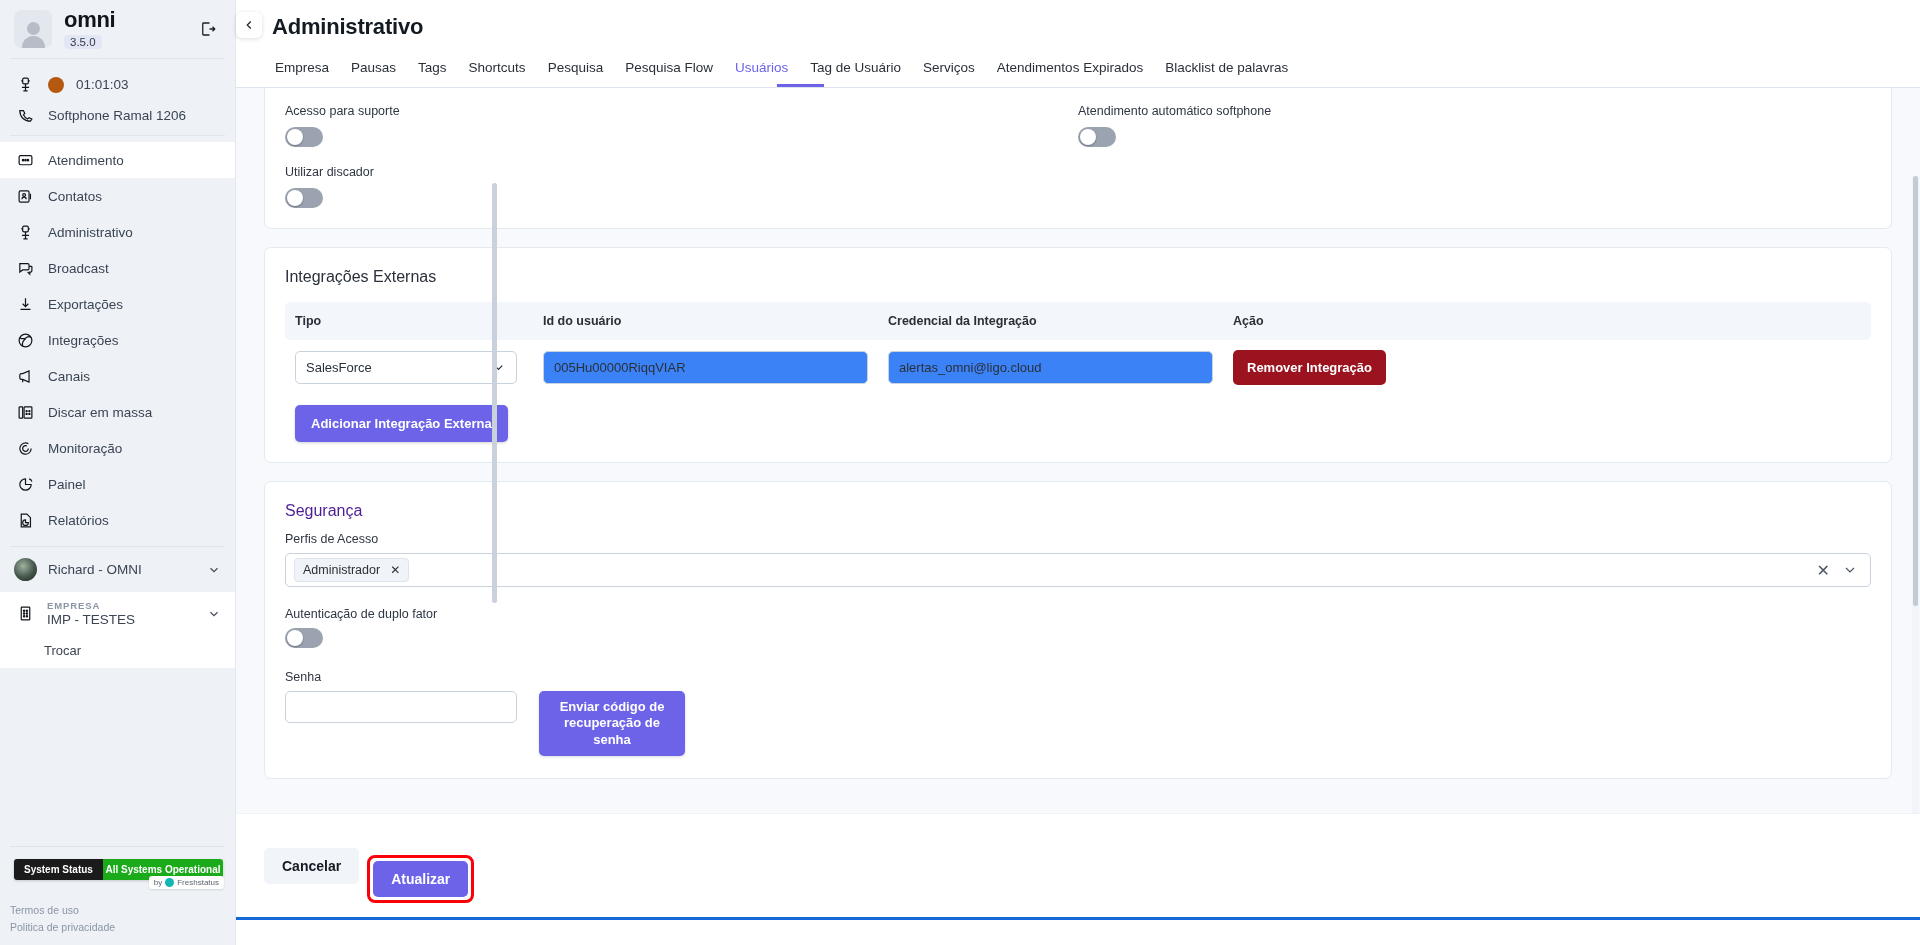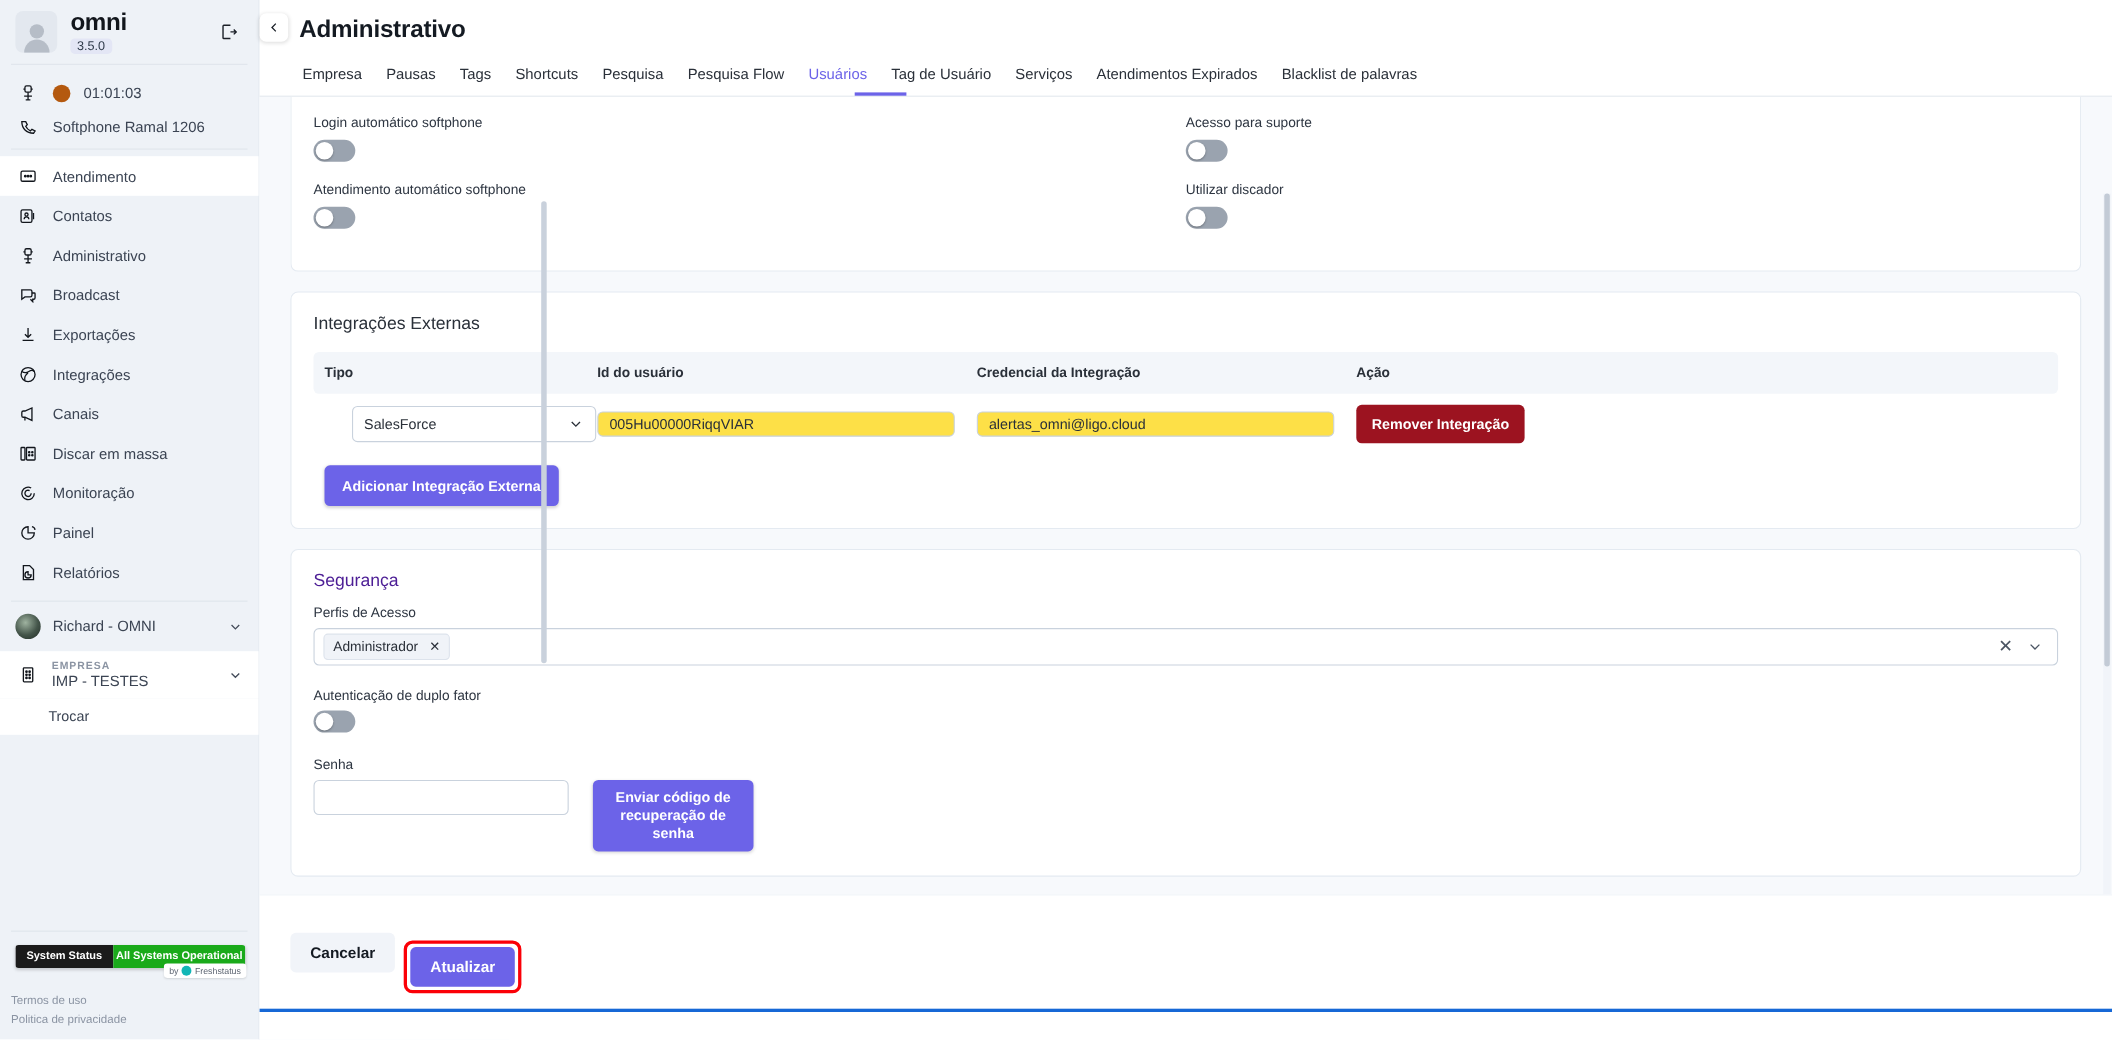--- a/index.html
+++ b/index.html
@@ -153,25 +153,25 @@
     padding: 12px 10px;
   }
   .th { font-size:12.5px; font-weight:700; color:#2a3039; }
   .table-row {
     display:grid; grid-template-columns: 248px 345px 345px 1fr;
     padding: 10px 10px 0 10px; margin: 0 20px; align-items:center;
   }
   .select-box {
     height:33px; border:1px solid #c9d2dd; border-radius:5px; background:#fff;
     display:flex; align-items:center; padding: 0 10px; font-size:13px; color:#2a3039;
-    width: 222px; cursor:pointer;margin-left:25px;
+    width: 222px; cursor:pointer;
   }
   .select-box .cv { margin-left:auto; color:#2a3039; }
   .text-input {
-    height:23px; border:1px solid #c9d2dd; border-radius:5px; background:#fde047;
+    height:33px; border:1px solid #c9d2dd; border-radius:5px; background:#3b82f6;
     font-size:13px; color:#2a3039; padding: 0 10px; width: 325px;
     font-family:"Liberation Sans", sans-serif;
   }
   .btn {
     border:none; border-radius:5px; cursor:pointer;
     font-family:"Liberation Sans", sans-serif; font-size:13px; font-weight:700;
   }
   .btn-danger { background:#9c1320; color:#fff; padding: 10px 14px; }
   .btn-primary { background:#6c63e8; color:#fff; padding: 11px 16px; box-shadow:0 1px 3px rgba(0,0,0,.18); }
   .add-wrap { padding: 20px 20px 20px 30px; }
@@ -481,26 +481,20 @@
     <div class="content">
       <div class="vscroll-track"></div>
       <div class="vscroll-right"></div>
       <div class="inner-scroll"></div>
 
       <div class="scroll-area">
 
         <div class="card first">
           <div class="grid2">
             <div class="field-block">
-              <div class="field-label">Login automático softphone</div>
-              <div class="toggle">
-                  <span class="knob"></span>
-                </div>
-            </div>
-            <div class="field-block">
               <div class="field-label">Acesso para suporte</div>
               <div class="toggle">
                   <span class="knob"></span>
                 </div>
             </div>
             <div class="field-block">
               <div class="field-label">Atendimento automático softphone</div>
               <div class="toggle">
                   <span class="knob"></span>
                 </div>

